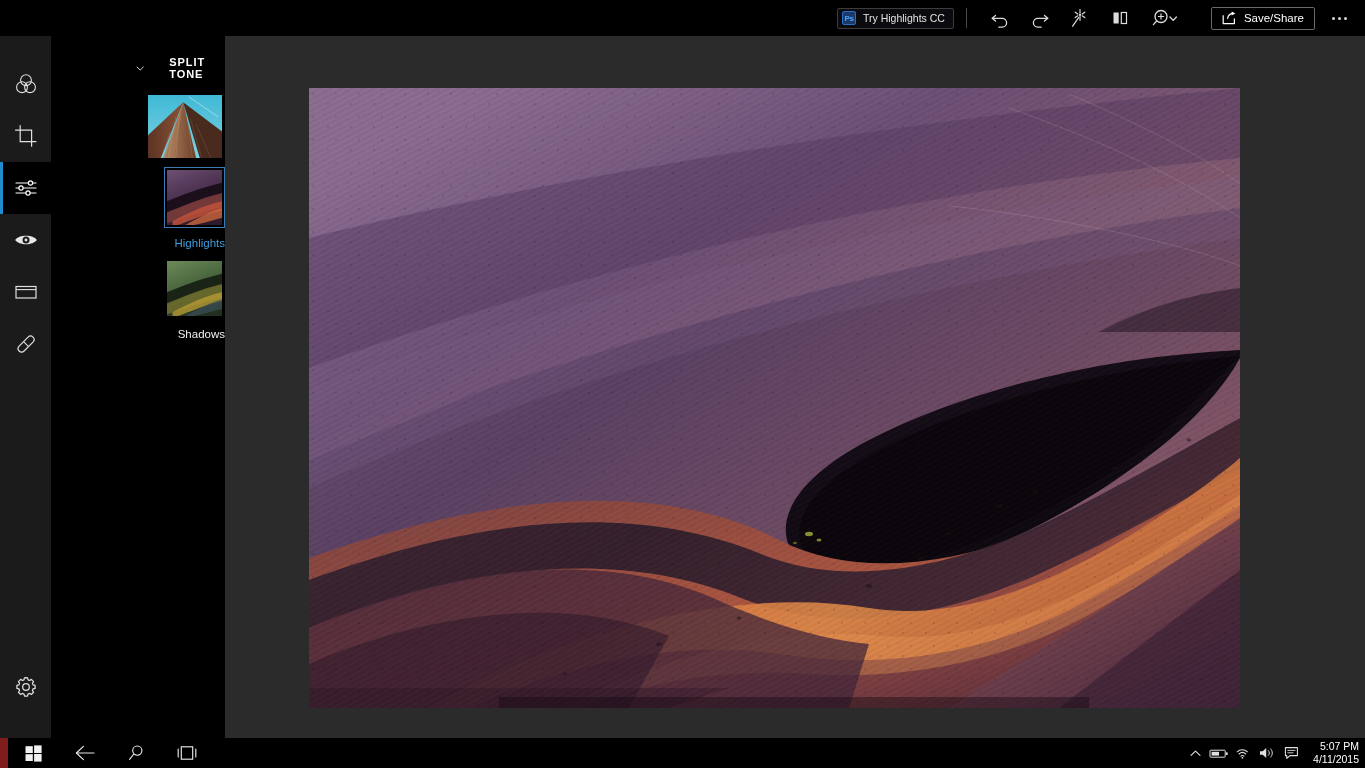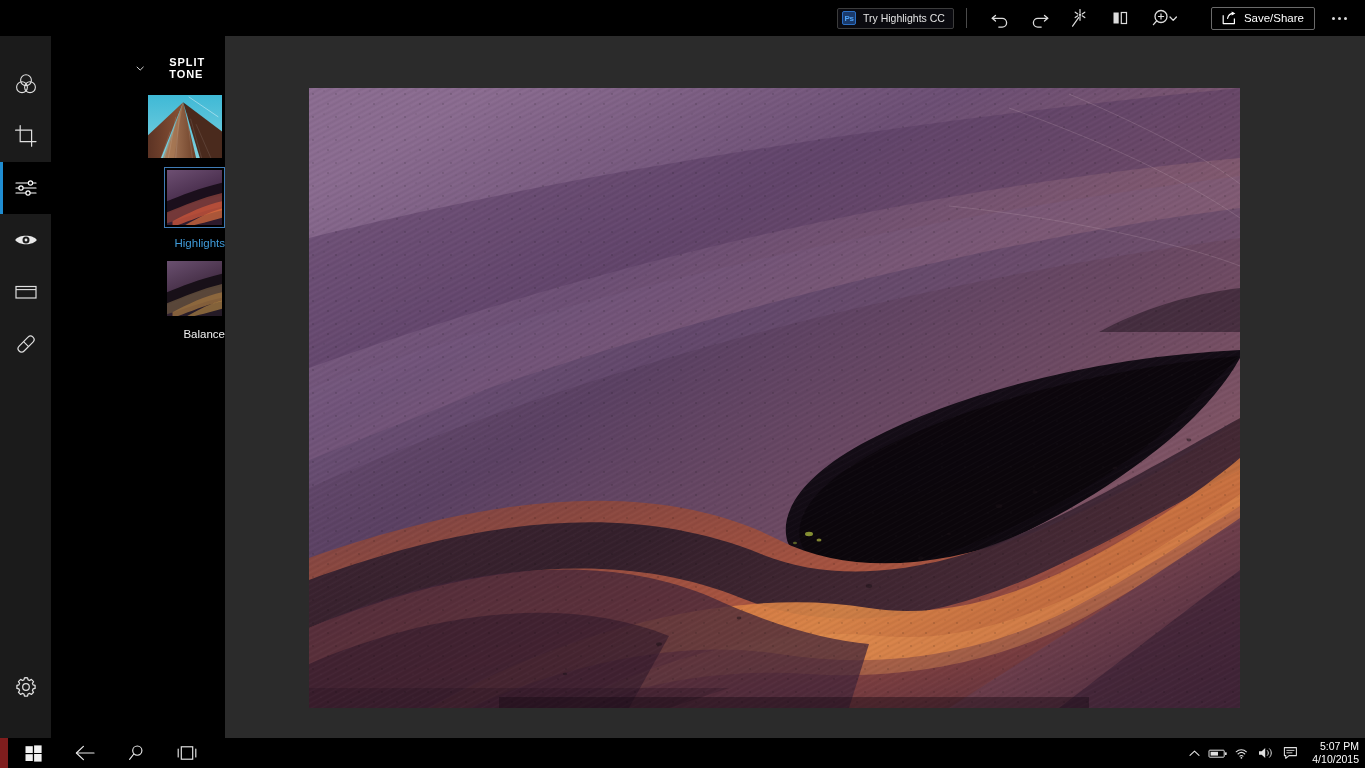--- a/index.html
+++ b/index.html
@@ -366,40 +366,40 @@
             <rect width="60" height="60" fill="url(#hlBg)"></rect>
             <path d="M0 34 C16 28 34 20 60 14 L60 28 C36 32 18 40 0 48 Z" fill="#1b0f1c"></path>
             <path d="M0 46 C18 39 38 30 60 25 L60 40 C40 44 20 52 0 58 Z" fill="#7a3b38" opacity="0.9"></path>
             <path d="M6 56 C22 47 42 38 60 34 L60 44 C42 48 24 56 12 60 L6 60 Z" fill="#c0513a" opacity="0.85"></path>
             <path d="M20 60 C34 52 48 45 60 42 L60 52 C50 55 38 58 30 60 Z" fill="#e0713f" opacity="0.7"></path>
           </svg>
         </div>
         <span class="thumb-label">Highlights</span>
       </div>
 
-
       <div class="thumb-item">
         <div class="thumb-box">
           <svg class="thumb-img" viewBox="0 0 60 60" preserveAspectRatio="none">
             <defs>
-              <linearGradient id="baBg" x1="0" y1="0" x2="0.4" y2="1">
-                <stop offset="0%" stop-color="#6a5070"></stop>
-                  <stop offset="55%" stop-color="#473048"></stop>
-                <stop offset="100%" stop-color="#241a26"></stop>
+              <linearGradient id="shBg" x1="0" y1="0" x2="0.4" y2="1">
+                <stop offset="0%" stop-color="#6d8a58"></stop>
+                  <stop offset="55%" stop-color="#47633c"></stop>
+                <stop offset="100%" stop-color="#23301e"></stop>
               </linearGradient>
             </defs>
-            <rect width="60" height="60" fill="url(#baBg)"></rect>
-            <path d="M0 34 C16 28 34 20 60 14 L60 28 C36 32 18 40 0 48 Z" fill="#181018"></path>
-            <path d="M0 46 C18 39 38 30 60 25 L60 40 C40 44 20 52 0 58 Z" fill="#5d4a3a" opacity="0.9"></path>
-            <path d="M6 56 C22 47 42 38 60 34 L60 44 C42 48 24 56 12 60 L6 60 Z" fill="#9a6f3e" opacity="0.8"></path>
-            <path d="M22 60 C36 52 48 46 60 43 L60 52 C50 55 38 58 30 60 Z" fill="#c39348" opacity="0.6"></path>
+            <rect width="60" height="60" fill="url(#shBg)"></rect>
+            <path d="M0 34 C16 28 34 20 60 14 L60 28 C36 32 18 40 0 48 Z" fill="#1a2416"></path>
+            <path d="M0 46 C18 39 38 30 60 25 L60 40 C40 44 20 52 0 58 Z" fill="#6b6a2e" opacity="0.9"></path>
+            <path d="M6 56 C22 47 42 38 60 34 L60 44 C42 48 24 56 12 60 L6 60 Z" fill="#b59a33" opacity="0.8"></path>
+            <path d="M20 60 C34 52 48 45 60 42 L60 52 C50 55 38 58 30 60 Z" fill="#3a4d56" opacity="0.75"></path>
           </svg>
         </div>
-        <span class="thumb-label">Balance</span>
-      </div>
+        <span class="thumb-label">Shadows</span>
+      </div>
+
     </div>
   </div>
 
   <div class="canvas">
     <div class="photo">
       <svg class="photo-svg" viewBox="0 0 931 620" preserveAspectRatio="none">
         <defs>
           <linearGradient id="slopeTop" x1="0.05" y1="0" x2="0.85" y2="0.85">
             <stop offset="0%" stop-color="#7b5f85"></stop>
             <stop offset="22%" stop-color="#6a4f74"></stop>
@@ -609,18 +609,18 @@
           <path d="M1.4 1.6 H13.4 V9.6 H6.0 L2.8 12.4 V9.6 H1.4 Z" fill="none" stroke="#e0e0e0" stroke-width="1.05" stroke-linejoin="round"></path>
           <g stroke="#e0e0e0" stroke-width="0.9" stroke-linecap="round">
             <line x1="3.8" y1="4.4" x2="11" y2="4.4"></line>
             <line x1="3.8" y1="6.8" x2="9" y2="6.8"></line>
           </g>
         </svg>
       </div>
 
       <div class="clock">
         <span>5:07 PM</span>
-        <span>4/10/2015</span>
+        <span>4/11/2015</span>
       </div>
     </div>
   </div>
 
 </div>
 
 </body></html>

